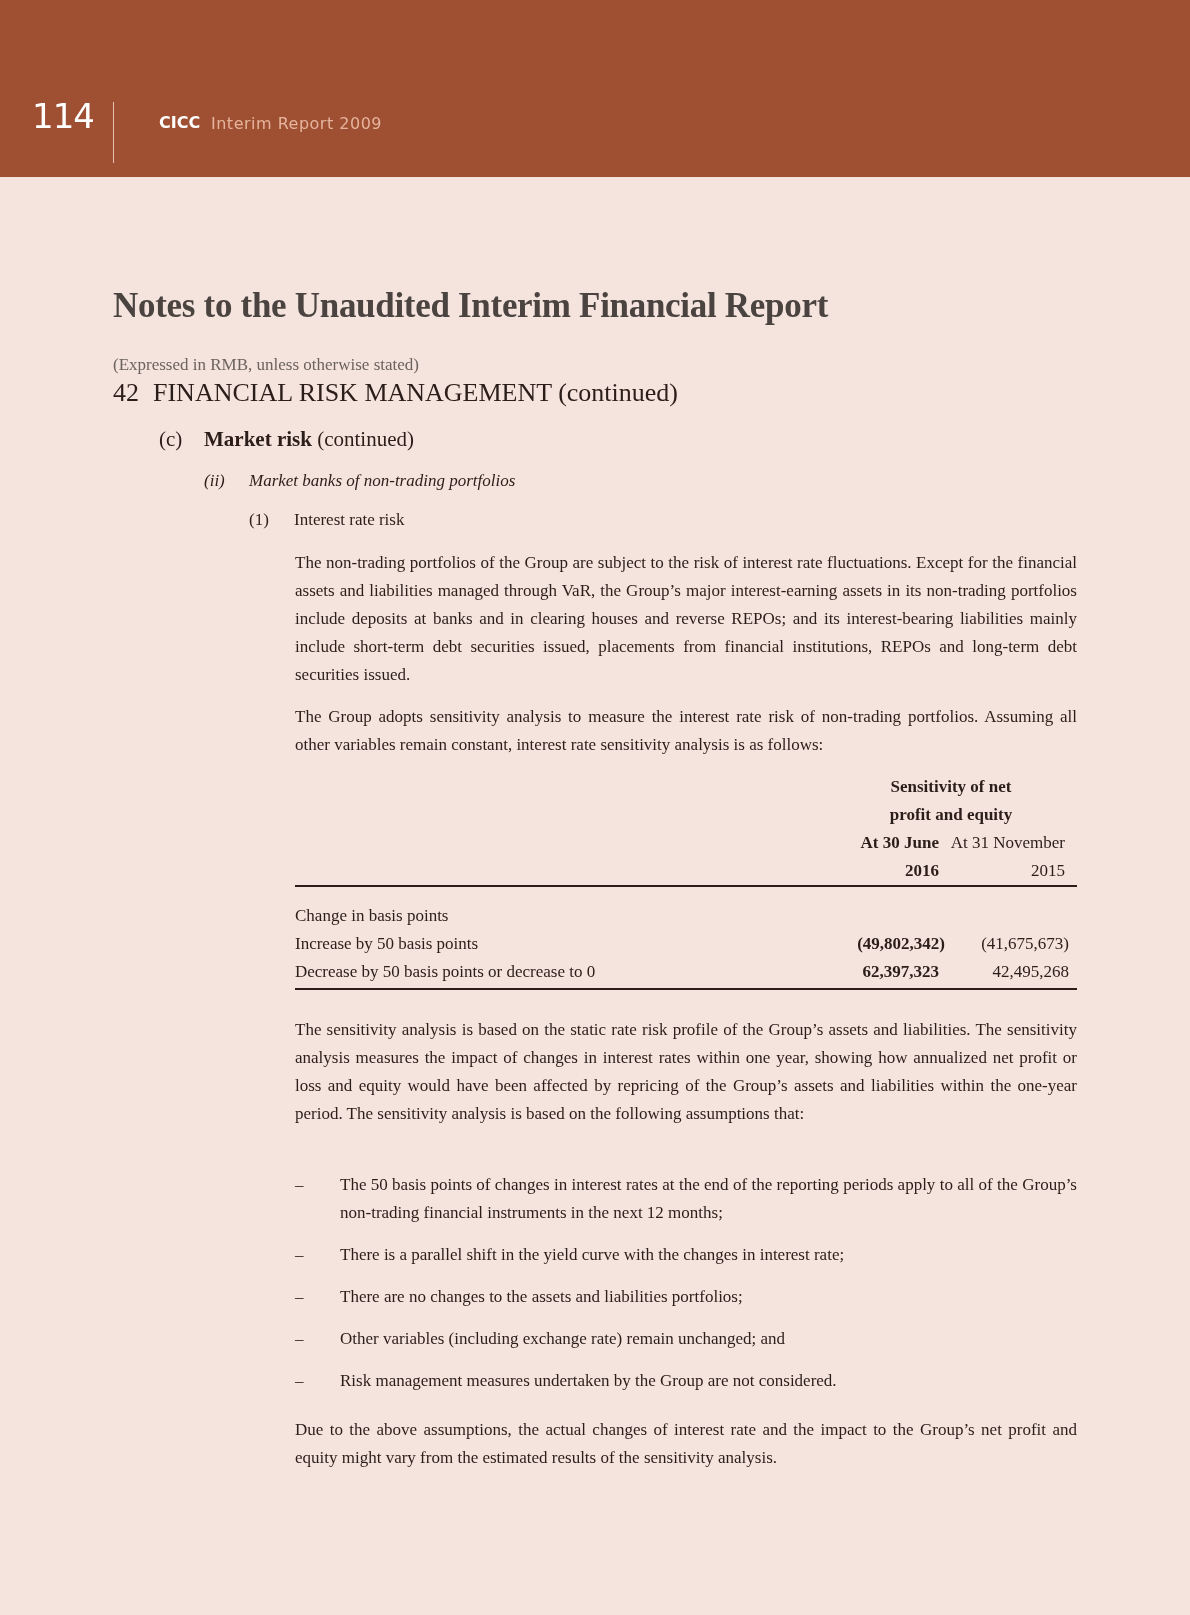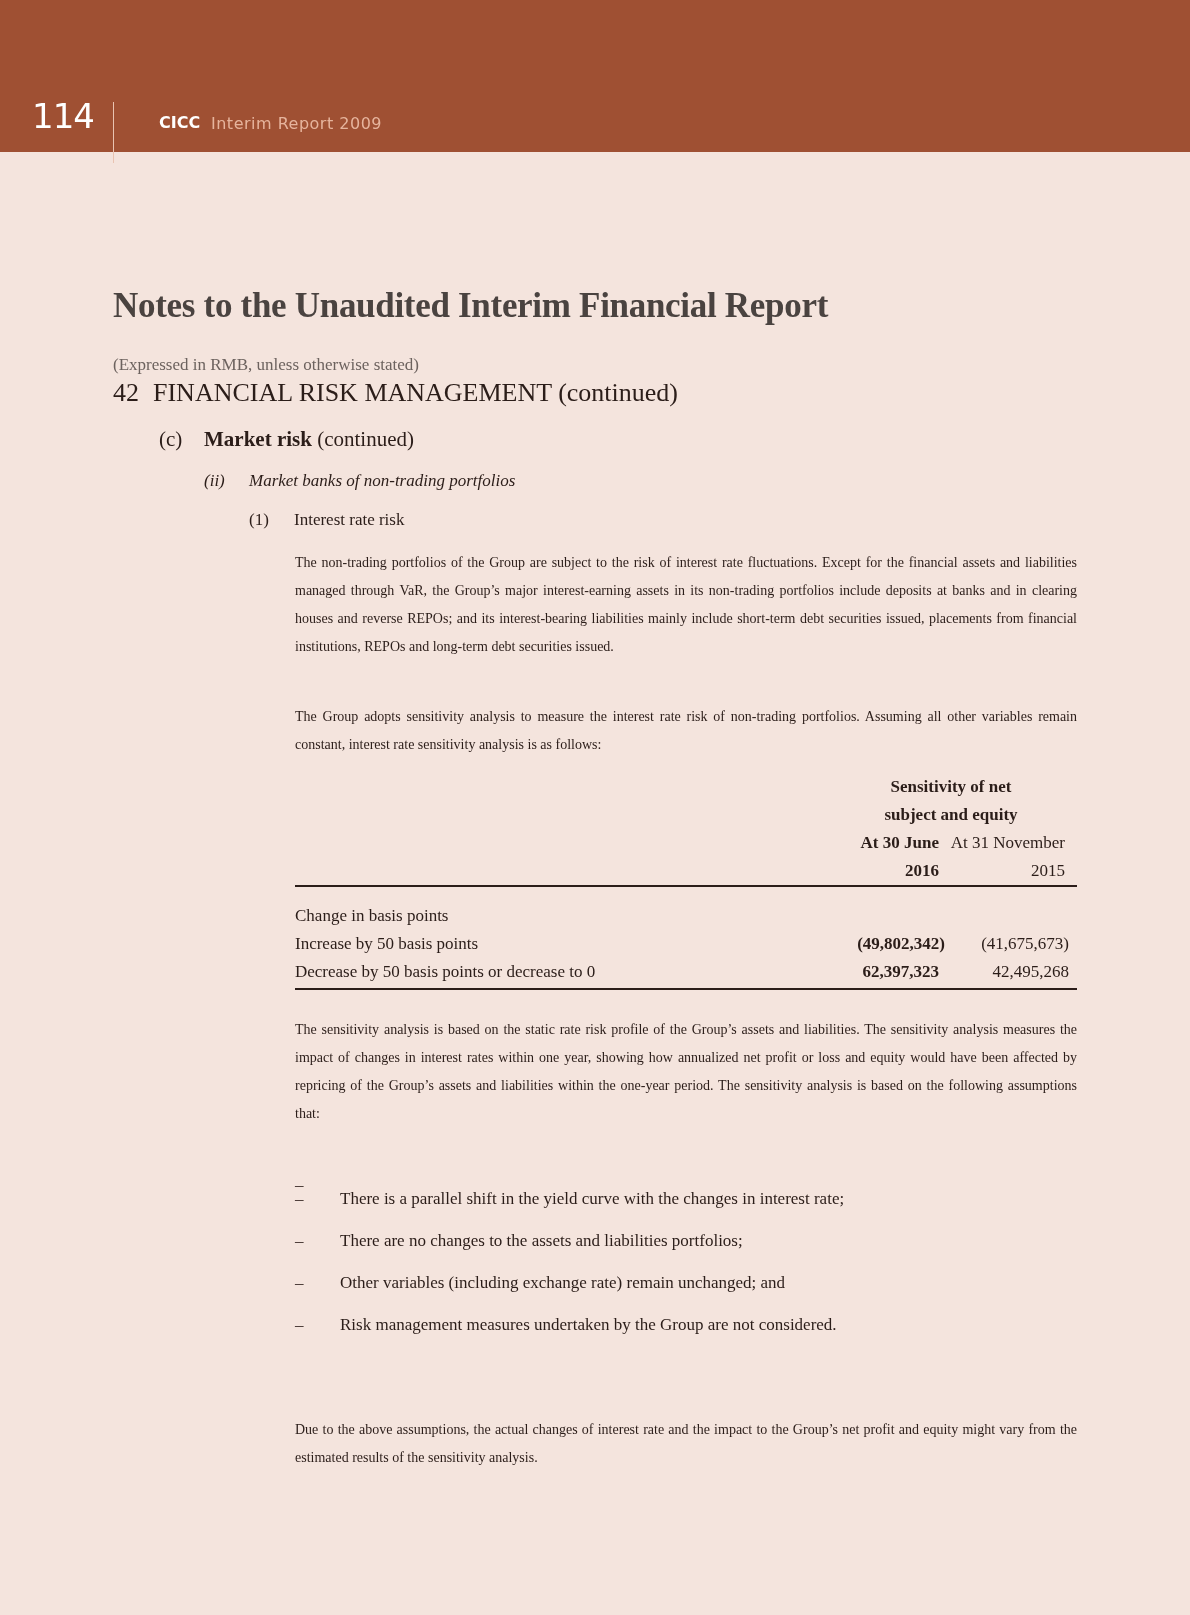--- a/index.html
+++ b/index.html
@@ -3,21 +3,21 @@
   <meta charset="utf-8">
   <style>
     html, body { margin: 0; padding: 0; }
     body {
       width: 1190px; height: 1615px; position: relative;
       background: #f4e4dd; overflow: hidden;
       font-family: "Liberation Serif", "DejaVu Serif", serif;
       color: #2a211e;
     }
     .header {
-      position: absolute; left: 0; top: 0; width: 1190px; height: 152px;
+      position: absolute; left: 0; top: 0; width: 1190px; height: 177px;
       background: #9f5033;
     }
     .page-num {
       position: absolute; left: 32px; top: 96px;
       font-family: "DejaVu Sans", "Liberation Sans", sans-serif;
       font-size: 34px; color: #ffffff; letter-spacing: -1px;
     }
     .header-divider {
       position: absolute; left: 113px; top: 102px; width: 1px; height: 61px;
       background: #e9c3b1;
@@ -57,21 +57,21 @@
       font-size: 17px; font-style: italic; color: #2b1d19;
     }
     .subsub .roman { display: inline-block; width: 45px; }
     .item {
       position: absolute; left: 249px; top: 510px;
       font-size: 17px; color: #2b1d19;
     }
     .item .n { display: inline-block; width: 45px; }
     .para {
       position: absolute; left: 295px; width: 782px;
-      font-size: 14px; line-height: 28px; text-align: justify;
+      font-size: 17px; line-height: 28px; text-align: justify;
       text-align-last: left; color: #2b1d19;
     }
     .p1 { top: 549px; }
     .p2 { top: 703px; }
     .p3 { top: 1016px; }
     .p4 { top: 1416px; }
     .table {
       position: absolute; left: 295px; top: 773px; width: 782px;
       font-size: 17px; color: #2b1d19;
     }
@@ -140,21 +140,21 @@
 <div class="item">
   <span class="n">(1)</span><span>Interest rate risk</span>
 </div>
 
 <div class="para p1">The non-trading portfolios of the Group are subject to the risk of interest rate fluctuations. Except for the financial assets and liabilities managed through VaR, the Group’s major interest-earning assets in its non-trading portfolios include deposits at banks and in clearing houses and reverse REPOs; and its interest-bearing liabilities mainly include short-term debt securities issued, placements from financial institutions, REPOs and long-term debt securities issued.</div>
 <div class="para p2">The Group adopts sensitivity analysis to measure the interest rate risk of non-trading portfolios. Assuming all other variables remain constant, interest rate sensitivity analysis is as follows:</div>
 
 <div class="table">
   <div class="th-group">
     <div>Sensitivity of net</div>
-    <div>subject and equity</div>
+    <div>profit and equity</div>
   </div>
   <div class="th-col1">
     <div>At 30 June</div>
     <div>2016</div>
   </div>
   <div class="th-col2">
     <div>At 31 November</div>
     <div>2015</div>
   </div>
   <div class="rule-top"></div>
@@ -173,20 +173,21 @@
     <span class="v2">42,495,268</span>
   </div>
   <div class="rule-bottom"></div>
 </div>
 
 <div class="para p3">The sensitivity analysis is based on the static rate risk profile of the Group’s assets and liabilities. The sensitivity analysis measures the impact of changes in interest rates within one year, showing how annualized net profit or loss and equity would have been affected by repricing of the Group’s assets and liabilities within the one-year period. The sensitivity analysis is based on the following assumptions that:</div>
 
 <div class="bullets">
   <div class="bullet">
     <span class="dash">–</span>
+    <span>The 50 basis points of changes in interest rates at the end of the reporting periods apply to all of the Group’s non-trading financial instruments in the next 12 months;</span>
   </div>
   <div class="bullet">
     <span class="dash">–</span>
     <span>There is a parallel shift in the yield curve with the changes in interest rate;</span>
   </div>
   <div class="bullet">
     <span class="dash">–</span>
     <span>There are no changes to the assets and liabilities portfolios;</span>
   </div>
   <div class="bullet">

